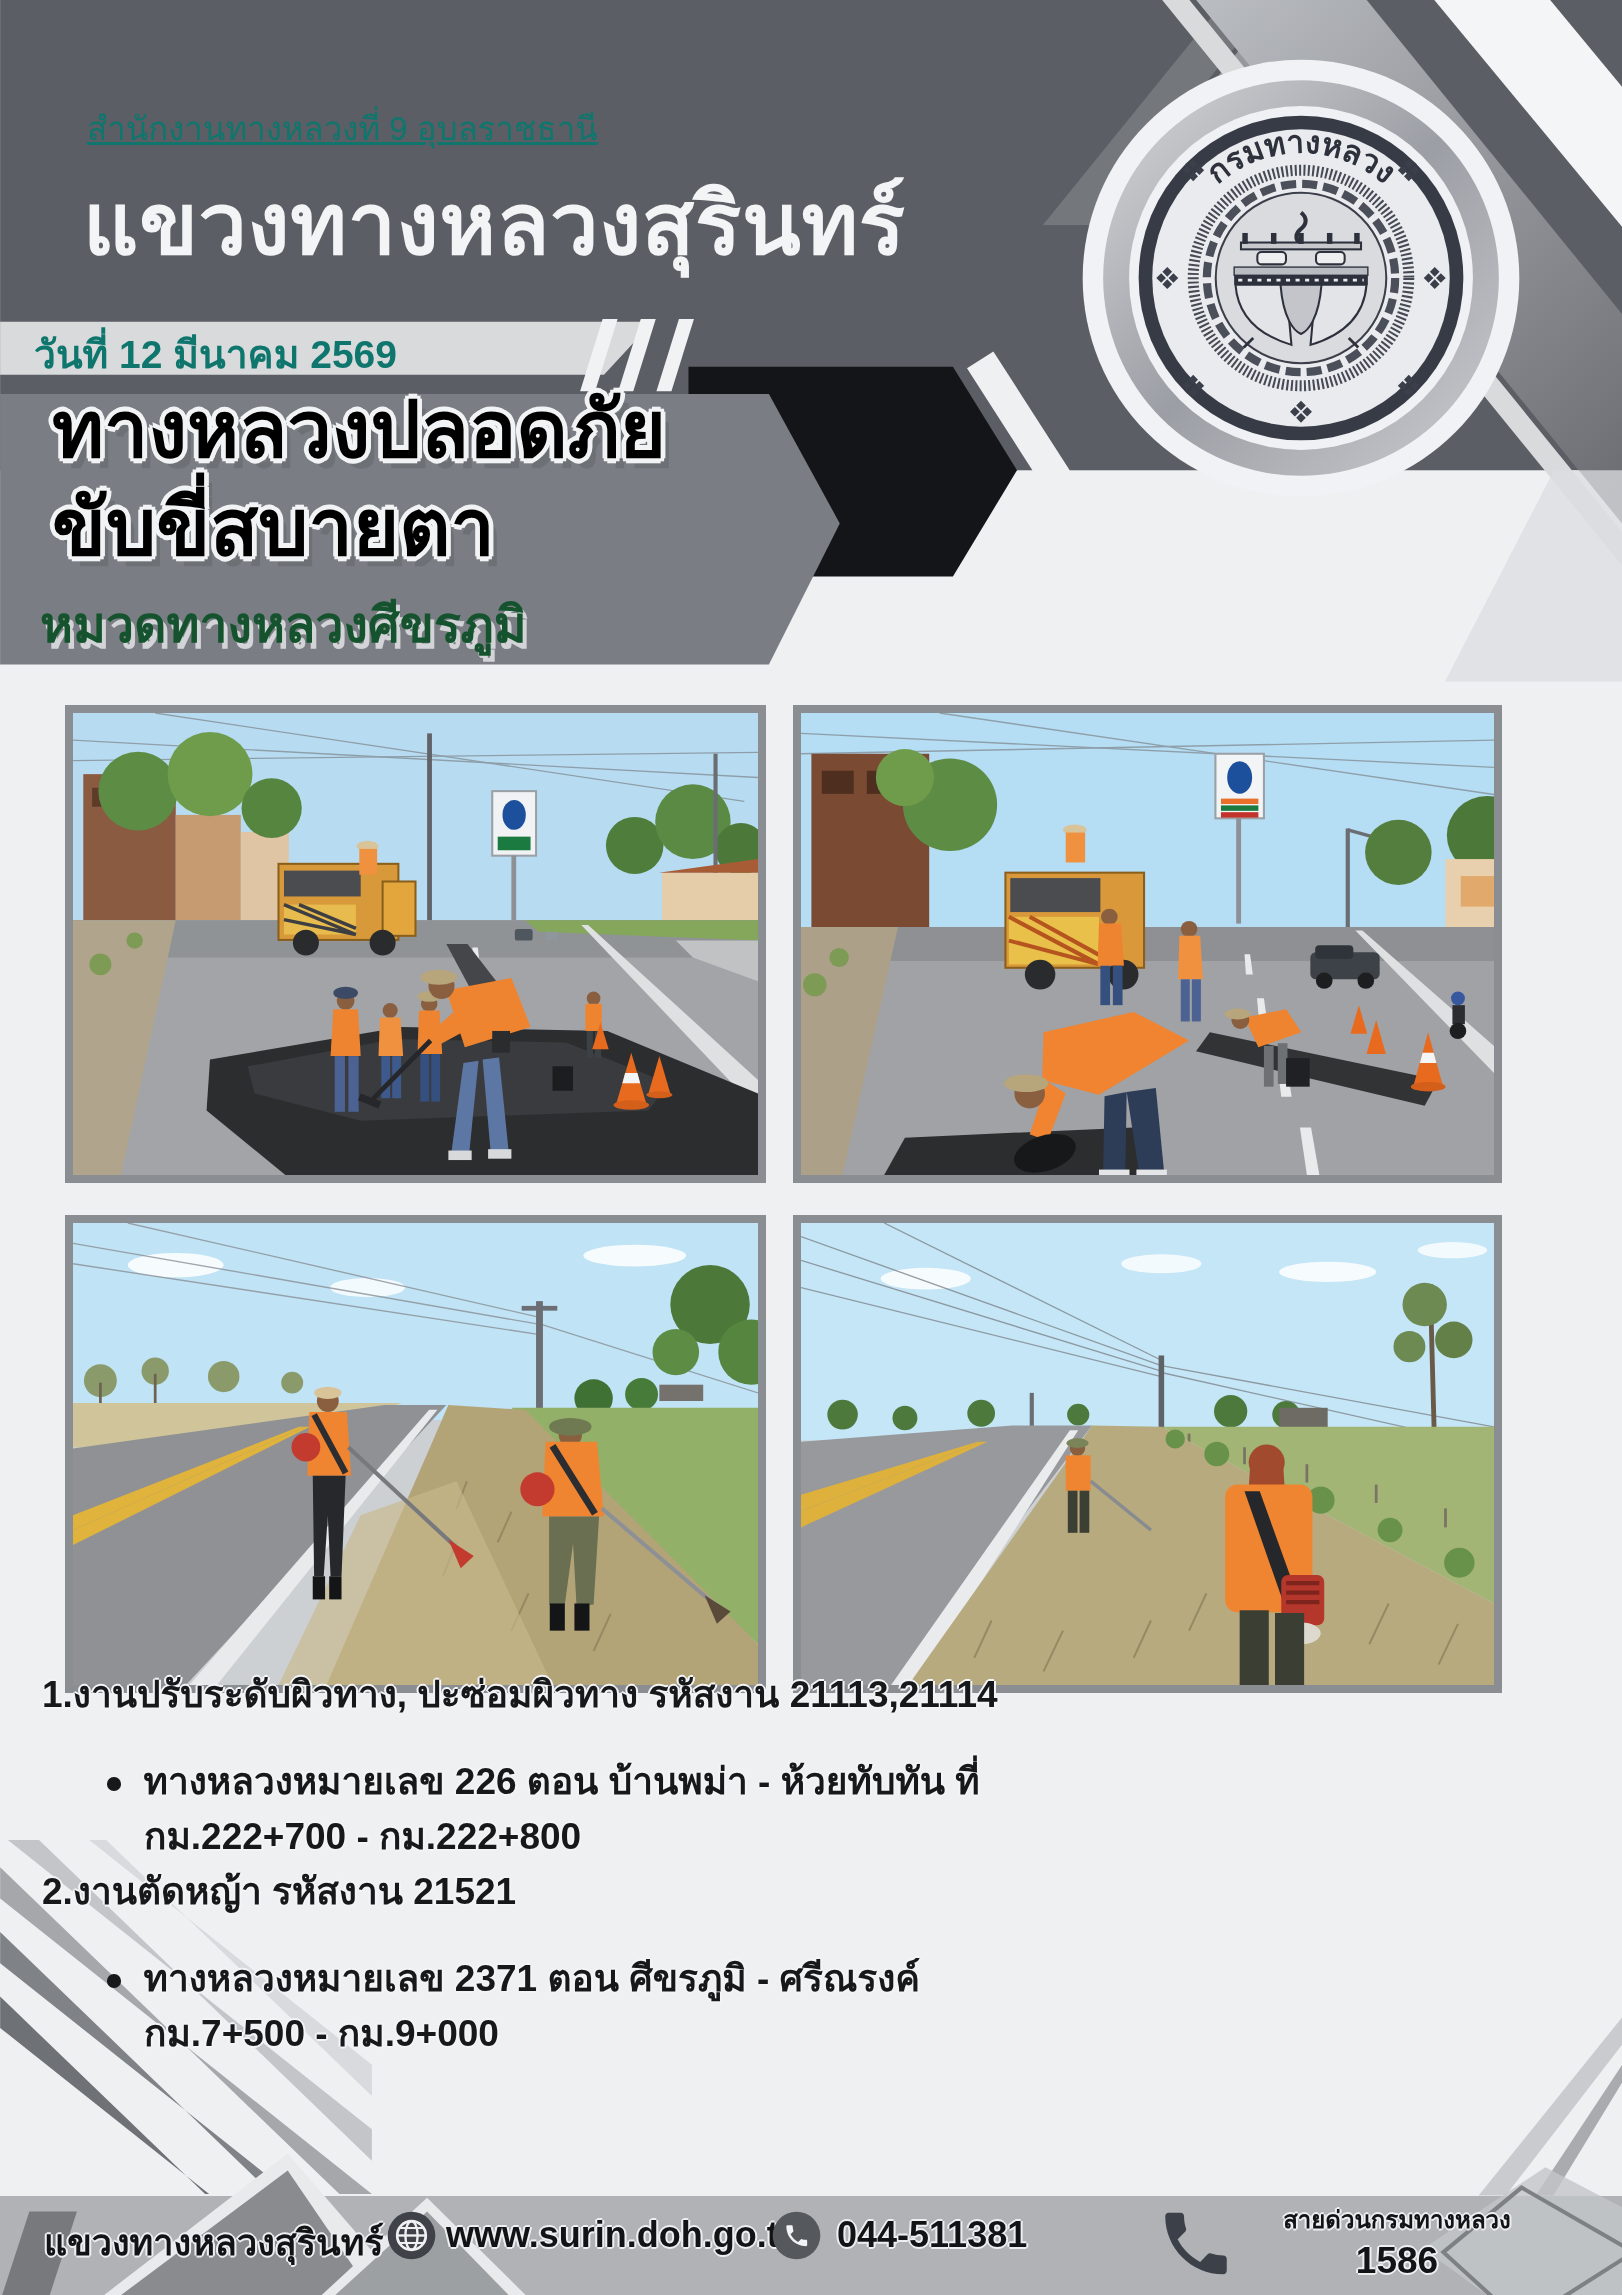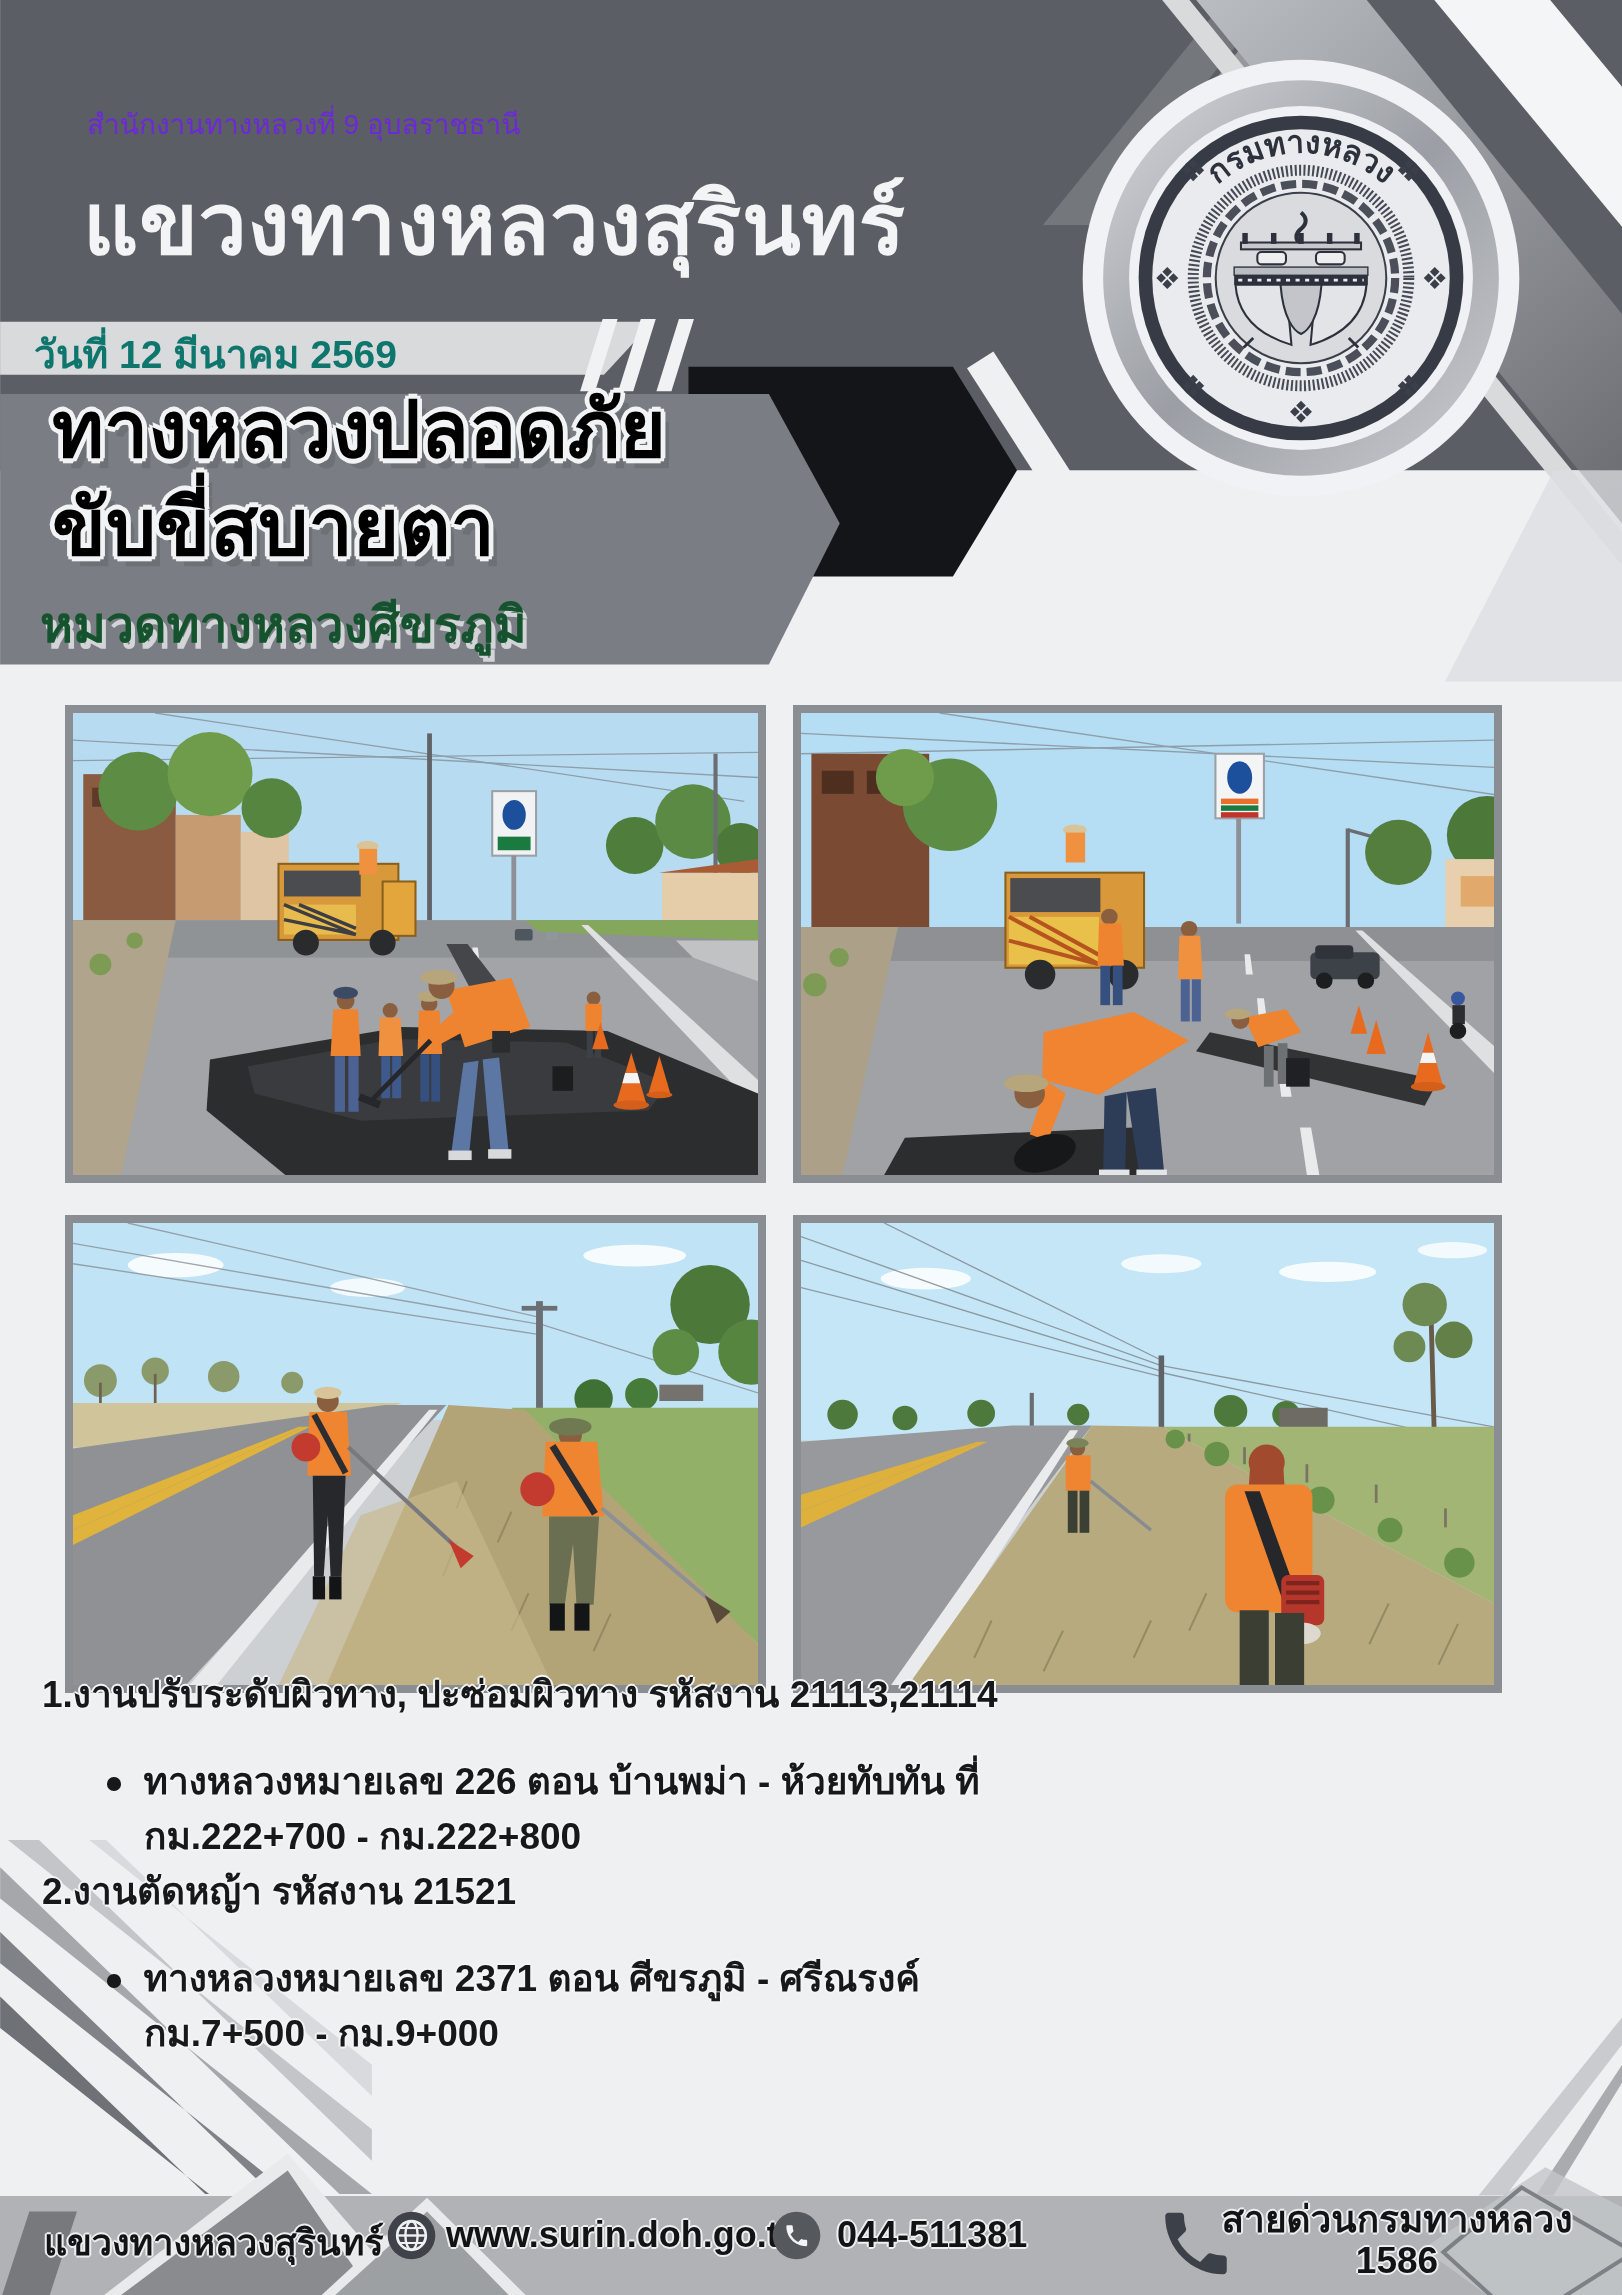--- a/index.html
+++ b/index.html
@@ -2,21 +2,21 @@
 <html style="font-size:11px"><head>
 <meta charset="utf-8">
 <style>
   html,body{margin:0;padding:0;background:#eef0f2;}
   .page{position:relative;width:1623px;height:2295px;background:#eef0f2;overflow:hidden;
         font-family:"Liberation Sans",sans-serif;color:#1a1b1d;}
   .abs{position:absolute;}
   svg{display:block;}
 
   
-  .office-line{left:87px;top:102px;font-size:28px;font-weight:500;color:#6d28d9;z-index:6;}
+  .office-line{left:87px;top:102px;font-size:33px;font-weight:500;color:#0f766e;z-index:6;text-decoration:underline;}
   .district-title{left:83px;top:155px;font-size:86px;font-weight:800;color:#f3f4f6;z-index:6;letter-spacing:0.7px;}
   .date-label{left:34px;top:323px;font-size:39px;font-weight:700;color:#0f766e;z-index:6;}
   .slogan{left:52px;z-index:6;font-weight:800;font-size:79px;color:#000000;line-height:1.0;
      text-shadow:
        4.8px 0 0 #f2f3f5,-4.8px 0 0 #f2f3f5,0 4.8px 0 #f2f3f5,0 -4.8px 0 #f2f3f5,
        3.4px 3.4px 0 #f2f3f5,-3.4px -3.4px 0 #f2f3f5,3.4px -3.4px 0 #f2f3f5,-3.4px 3.4px 0 #f2f3f5,
        8.2px 9.5px 0 rgba(0,0,0,0.10);}
   .slogan1{top:390px;}
   .slogan2{top:488px;}
 
@@ -36,21 +36,21 @@
   .dot{display:inline-block;width:13.6px;height:13.6px;border-radius:50%;background:#17181a;margin-right:23px;vertical-align:middle;}
 
   
   .footer-band{left:0;top:2196px;width:1623px;height:100px;background:#b0b2b6;z-index:1;}
   .f-text{z-index:5;font-weight:700;color:#121315;
      text-shadow:2px 0 0 #eceef0,-2px 0 0 #eceef0,0 2px 0 #eceef0,0 -2px 0 #eceef0,1.4px 1.4px 0 #eceef0,-1.4px -1.4px 0 #eceef0;}
   .f-org{left:44px;top:2214px;font-size:36px;}
   .f-web{left:446px;top:2214px;font-size:36px;}
   .f-phone{left:837px;top:2214px;font-size:36px;}
   .f-hotline{left:1220px;top:2199px;width:354px;text-align:center;}
-  .f-hotline .l1{font-size:37px;line-height:41px;}
+  .f-hotline .l1{font-size:24px;line-height:41px;}
   .f-hotline .l2{font-size:37px;line-height:42px;}
   .icon-badge{z-index:5;}
 </style>
 </head>
 <body>
 
 <div class="page">
 
   <svg class="abs" style="left:0;top:0;z-index:1;" width="1623" height="702" viewBox="0 0 2381 1030">
     <defs>

